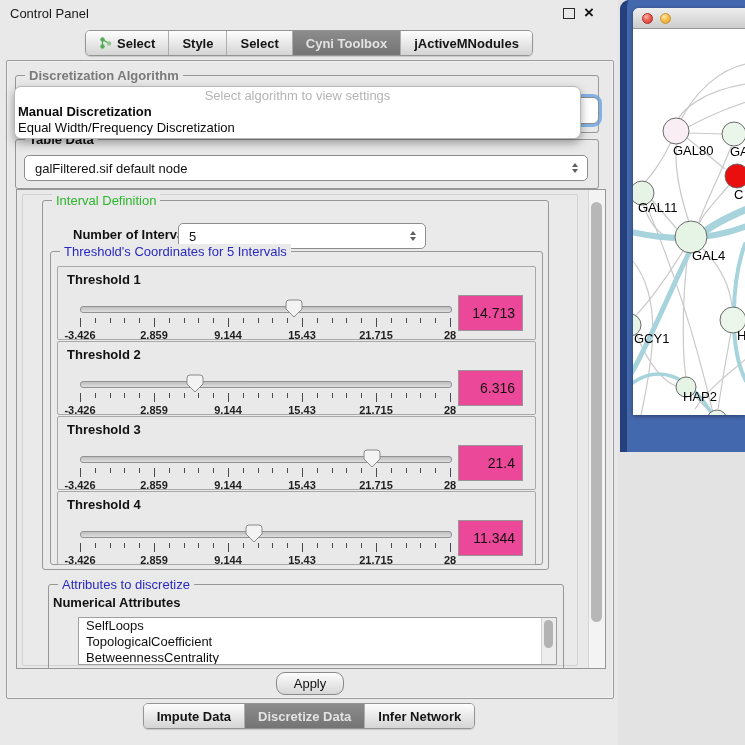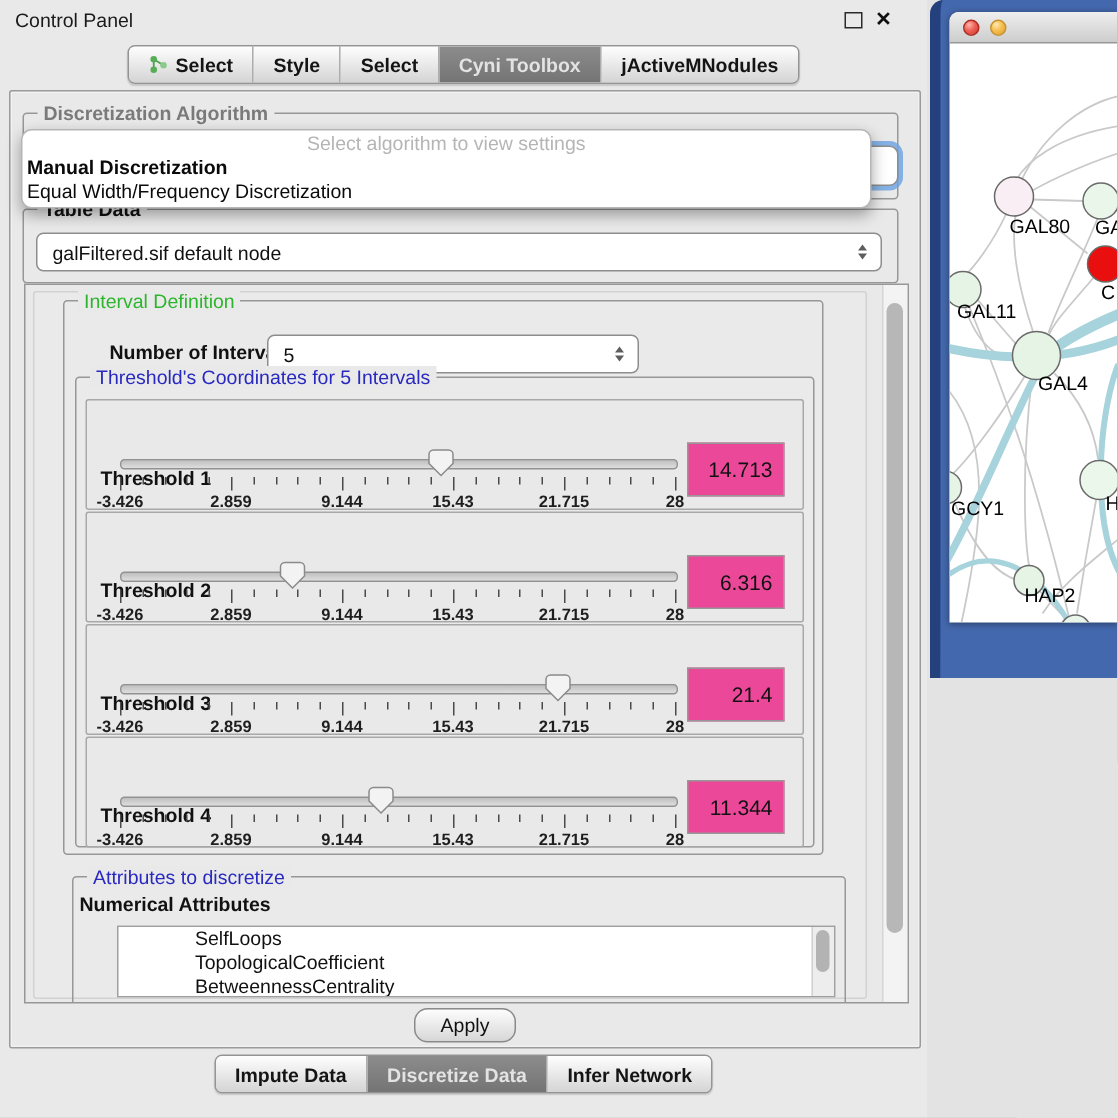--- a/index.html
+++ b/index.html
@@ -47,36 +47,36 @@
   .popup-item.bold{font-weight:bold;}
   .viewport{position:absolute;left:9px;top:128px;width:588px;height:478px;background:#e9e9e9;
             border:1px solid #979797;overflow:hidden;}
   .inner-panel{position:absolute;left:5px;top:4px;width:554px;height:470px;background:#eaeaea;
                border:1px solid #d2d2d2;border-radius:2px;}
   .vscroll{position:absolute;right:0;top:0;bottom:0;width:16px;background:#f3f3f3;
            border-left:1px solid #d5d5d5;}
   .vthumb{position:absolute;left:2px;width:11px;background:#b7b7b7;border-radius:6px;}
   .thresh-panel{position:absolute;left:6px;width:477px;height:72px;background:#e9e9e9;
                 border:1px solid #a8a8a8;border-radius:2px;}
-  .th-label{position:absolute;left:9px;top:5px;font-weight:bold;font-size:13px;margin-top:39px;}
+  .th-label{position:absolute;left:9px;top:5px;font-weight:bold;font-size:13px;}
   .slider{position:absolute;left:14px;top:34px;width:386px;height:38px;}
   .track{position:absolute;left:8px;top:5px;width:370px;height:5px;border-radius:3px;
          background:linear-gradient(#bfbfbf,#dedede);border:1px solid #929292;}
   .thumb{position:absolute;top:-2px;width:18px;height:19px;}
   .tick{position:absolute;top:17px;width:1px;height:5px;background:#4a4a4a;}
   .tick.major{height:9px;}
   .axis-label{position:absolute;top:28px;transform:translateX(-50%);font-size:11px;
               font-weight:bold;color:#1e1e1e;white-space:nowrap;}
   .value-box{position:absolute;right:12px;top:28px;width:56px;height:34px;background:#ec4899;
              border:1px solid #979797;display:flex;align-items:center;justify-content:flex-end;
              padding-right:7px;font-size:14px;}
   .attr-heading{position:absolute;left:4px;top:10px;font-weight:bold;font-size:13px;}
   .attr-list{position:absolute;left:29px;top:32px;width:477px;height:46px;background:#fff;
              border:1px solid #9f9f9f;overflow:hidden;}
-  .attr-item{padding:1px 0 1px 7px;font-size:13px;line-height:14px;margin-left:44px;}
+  .attr-item{padding:1px 0 1px 7px;font-size:13px;line-height:14px;}
   .list-scroll{position:absolute;right:0;top:0;bottom:0;width:14px;background:#ededed;
                border-left:1px solid #d2d2d2;}
   .list-thumb{position:absolute;left:2px;top:2px;width:9px;height:28px;background:#b3b3b3;border-radius:5px;}
   .apply-btn{position:absolute;left:50%;top:611px;transform:translateX(-50%);width:66px;height:21px;
              background:linear-gradient(#fdfdfd,#d7d7d7);border:1px solid #8a8a8a;border-radius:9px;
              display:flex;align-items:center;justify-content:center;font-size:13px;}
   
   .net-frame{position:absolute;left:620px;top:0;width:125px;height:452px;background:#4468ad;
              border-left:7px solid #24417d;border-top-left-radius:9px;box-sizing:border-box;}
   .mac-win{position:absolute;left:6px;top:8px;right:0;height:407px;background:#fff;

